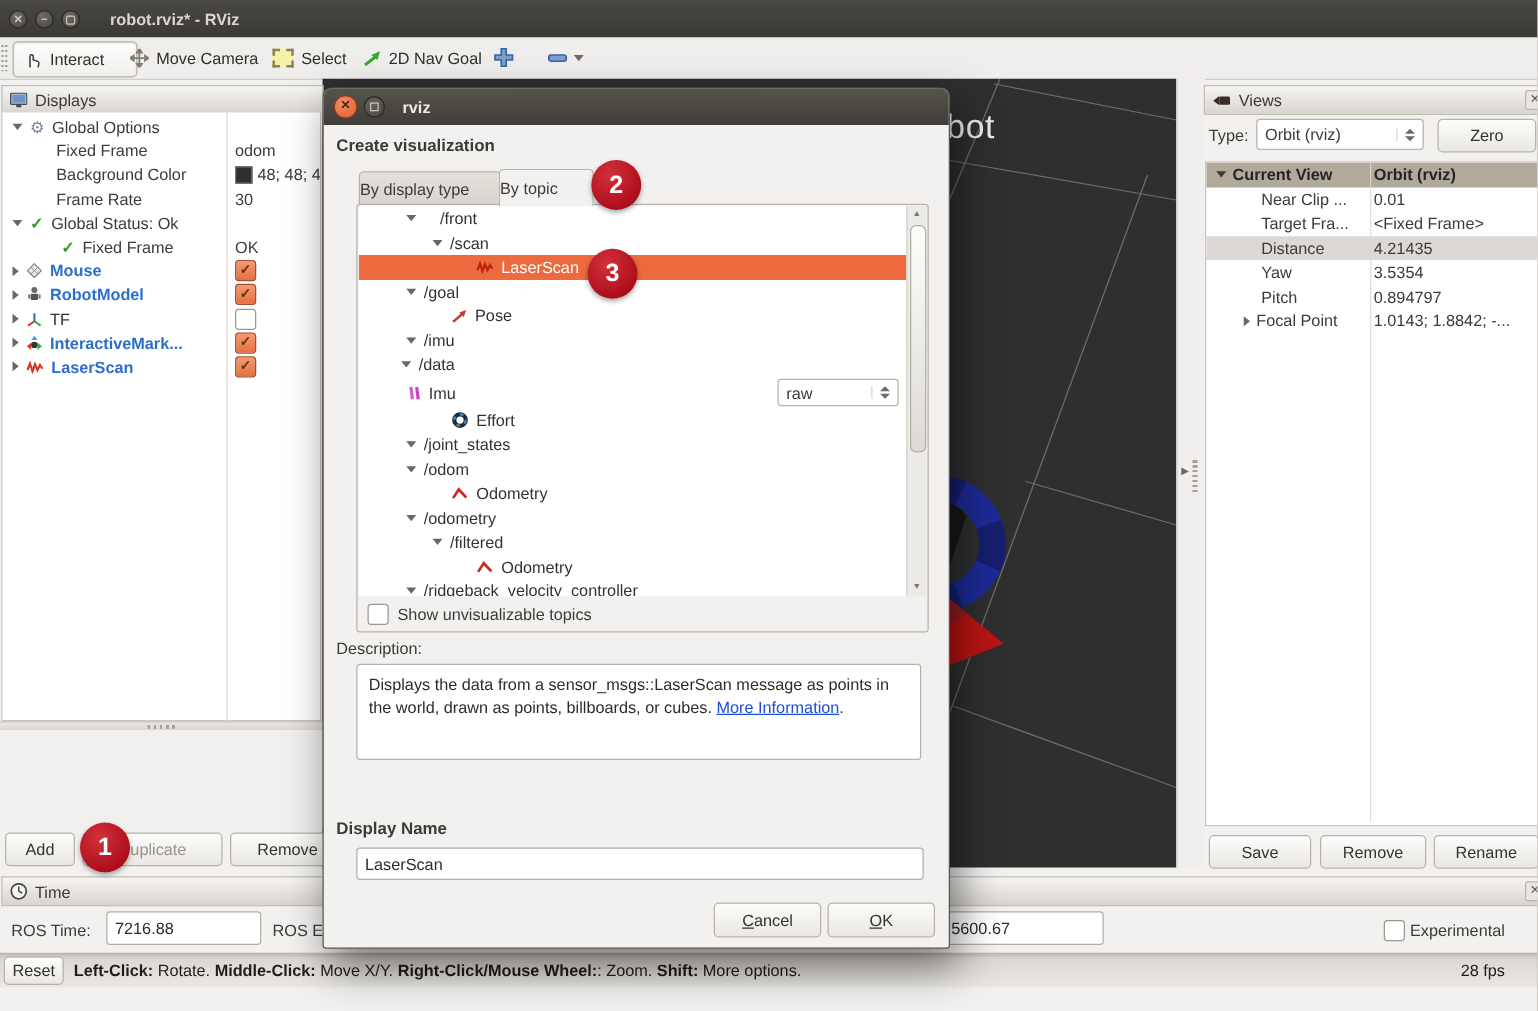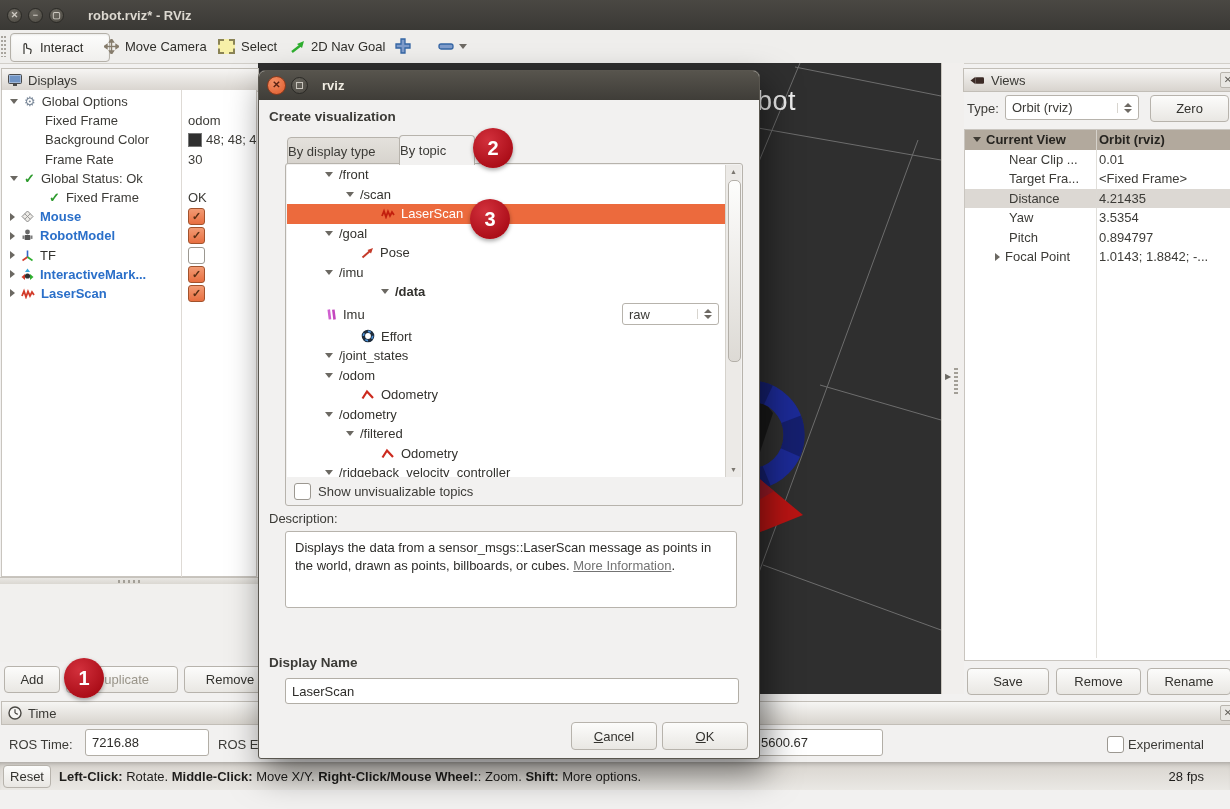--- a/index.html
+++ b/index.html
@@ -111,21 +111,21 @@
   .tframe{position:absolute;left:26px;top:92px;width:456px;height:341px;border:1px solid #b7b3ac;border-radius:3px;background:#f2f1f0;}
   .tlist{position:absolute;left:1px;top:1px;width:438px;height:312px;background:#fff;overflow:hidden;}
   .prow{height:19.5px;display:flex;align-items:center;white-space:nowrap;color:#33322e;}
   .prow.sel{background:#ec6a3d;color:#fff;}
   .sbar{position:absolute;right:1px;top:1px;width:15px;height:312px;background:#eceae7;border-left:1px solid #d5d2cc;}
   .sbar .th{position:absolute;left:2px;top:15px;width:11px;height:180px;background:linear-gradient(#fdfdfc,#dddad5);
             border:1px solid #b3afa8;border-radius:5px;}
   .sbtn{position:absolute;left:2px;width:11px;height:12px;color:#7a766f;font-size:7px;text-align:center;line-height:12px;}
   .descbox{position:absolute;left:26px;top:460px;width:452px;height:77px;background:#fff;border:1px solid #b7b3ac;border-radius:3px;
            padding:7px 9px;box-sizing:border-box;line-height:17.5px;color:#2d2c29;}
-  .link{color:#737373;}
+  .link{color:#1d4ed8;}
 
   .badge{border-radius:50%;width:40px;height:40px;display:flex;align-items:center;justify-content:center;
          background:radial-gradient(circle at 38% 30%,#d2303c,#ab0d18 75%);color:#fff;font-weight:bold;
          font-size:20px;box-shadow:0 2px 4px rgba(0,0,0,.35);z-index:60;}
 </style>
 </head>
 <body>
 
 <div class="app">
 
@@ -431,21 +431,21 @@
 
     <div class="tab off" style="left:28px;width:112px;">
       <span>By display type</span>
     </div>
     <div class="tab on" style="left:140px;width:74px;">
       <span>By topic</span>
     </div>
 
     <div class="tframe">
       <div class="tlist" style="position:relative;">
-        <div class="prow" style="padding-left:38px;gap:6px;">
+        <div class="prow" style="padding-left:38px;gap:19px;">
           <span class="exp-d"></span>
             <span>/front</span>
         </div>
         <div class="prow" style="padding-left:59px;gap:6px;">
           <span class="exp-d"></span>
             <span>/scan</span>
         </div>
         <div class="prow sel" style="padding-left:94px;gap:6px;">
           <svg width="14" height="11" viewBox="0 0 14 11">
             <polyline points="1,8 3,3 5,9 7,3.5 9,8 11,4 13,7" fill="none" stroke="#c21f0e" stroke-width="1.8"></polyline>
@@ -460,21 +460,21 @@
           <svg width="13" height="12" viewBox="0 0 13 12">
             <line x1="1.5" y1="10.5" x2="9" y2="4" stroke="#c43b2a" stroke-width="2"></line>
             <polygon points="12,1 6.5,3 10,6.5" fill="#c43b2a"></polygon>
           </svg>
           <span>Pose</span>
         </div>
         <div class="prow" style="padding-left:38px;gap:6px;">
           <span class="exp-d"></span>
             <span>/imu</span>
         </div>
-        <div class="prow" style="padding-left:94px;gap:6px;font-weight:bold;">
+        <div class="prow" style="padding-left:34px;gap:6px;">
           <span class="exp-d"></span>
             <span>/data</span>
         </div>
         <div class="prow" style="height:25px;padding-left:38px;gap:6px;">
           <svg width="12" height="13" viewBox="0 0 12 13">
             <rect x="3" y="1.5" width="2.6" height="10" fill="#d05fd0" transform="rotate(-7 4 6)"></rect>
             <rect x="7.6" y="1.5" width="2.6" height="10" fill="#c447be" transform="rotate(-7 9 6)"></rect>
           </svg>
           <span>Imu</span>
         </div>

